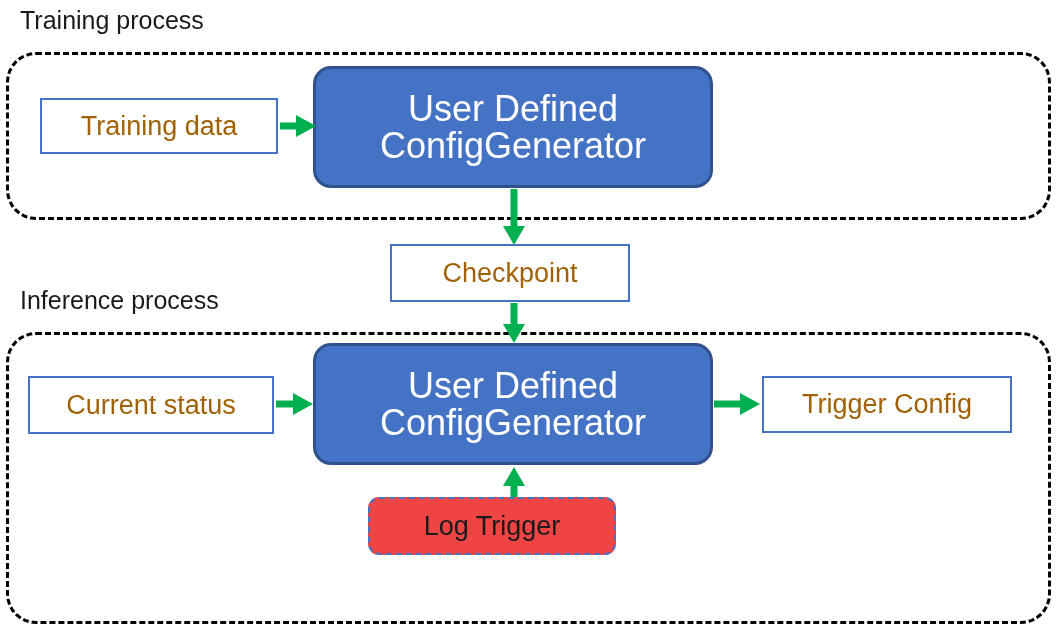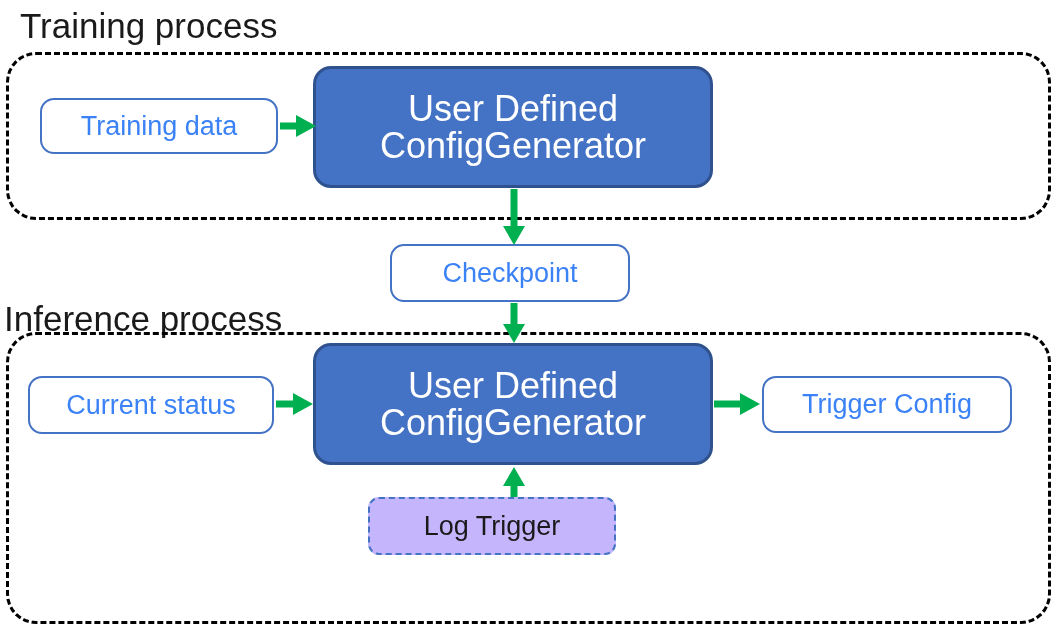--- a/index.html
+++ b/index.html
@@ -8,59 +8,59 @@
     position: relative;
     width: 1057px;
     height: 631px;
     background: #ffffff;
     font-family: "Liberation Sans", sans-serif;
     color: #1a1a1a;
     overflow: hidden;
   }
   .section-label {
     position: absolute;
-    font-size: 35px;
+    font-size: 25px;
     color: #1a1a1a;
     white-space: nowrap;
   }
   .dashed-container {
     position: absolute;
     border: 3px dashed #000000;
     border-radius: 30px;
     background: transparent;
   }
   .white-box {
     position: absolute;
     background: #ffffff;
     border: 2px solid #4472C4;
-    border-radius: 14px;
+    border-radius: 0;
     display: flex;
     align-items: center;
     justify-content: center;
     font-size: 27px;
-    color: #3b82f6;
+    color: #a16207;
     white-space: nowrap;
   }
   .blue-box {
     position: absolute;
     background: #4472C4;
     border: 3px solid #2F528F;
     border-radius: 18px;
     display: flex;
     flex-direction: column;
     align-items: center;
     justify-content: center;
     color: #ffffff;
     font-size: 36px;
     line-height: 37px;
     text-align: center;
   }
   .trigger-box {
     position: absolute;
-    background: #c4b5fd;
+    background: #ef4444;
     border: 2px dashed #4472C4;
     border-radius: 11px;
     display: flex;
     align-items: center;
     justify-content: center;
     font-size: 27px;
     color: #1a1a1a;
     white-space: nowrap;
   }
   #arrow-overlay {
@@ -88,21 +88,21 @@
 
   <div class="blue-box" style="left:313px; top:66px; width:400px; height:122px;">
     <span>User Defined</span>
     <span>ConfigGenerator</span>
   </div>
 
   <div class="white-box" style="left:390px; top:244px; width:240px; height:58px;">
     <span>Checkpoint</span>
   </div>
 
-  <div class="section-label" style="left:4px; top:286px;margin-top:13px;">Inference process</div>
+  <div class="section-label" style="left:20px; top:286px;">Inference process</div>
 
   <div class="dashed-container" style="left:6px; top:332px; width:1045px; height:292px;"></div>
 
   <div class="white-box" style="left:28px; top:376px; width:246px; height:58px;">
     <span>Current status</span>
   </div>
 
   <div class="blue-box" style="left:313px; top:343px; width:400px; height:122px;">
     <span>User Defined</span>
     <span>ConfigGenerator</span>

